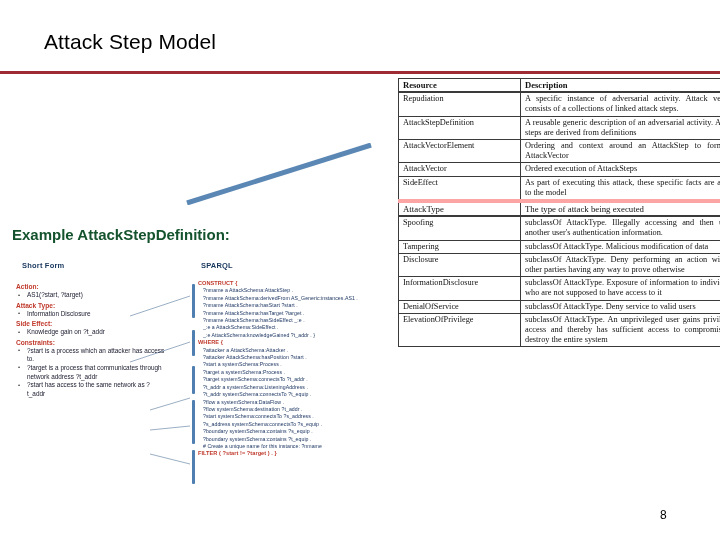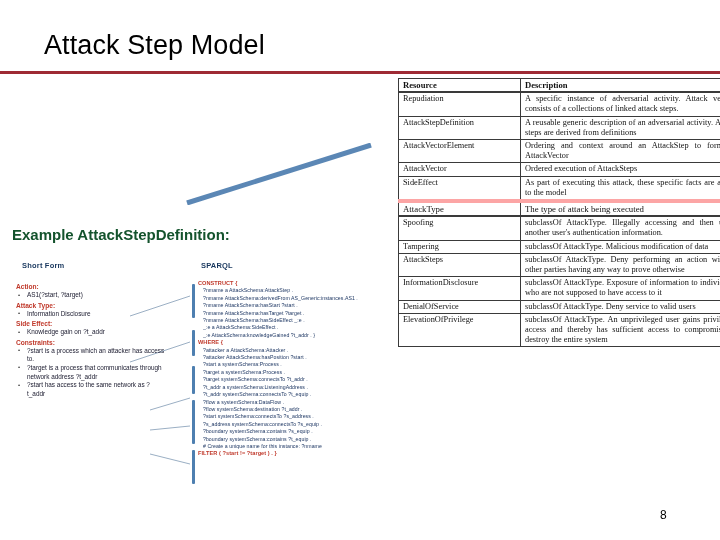--- a/index.html
+++ b/index.html
@@ -14,21 +14,21 @@
     background: #ffffff;
     overflow: hidden;
     font-family: "Liberation Sans", sans-serif;
   }
 
   
   #title {
     position: absolute;
     left: 44px;
     top: 30px;
-    font-size: 27px;
+    font-size: 21px;
     color: #000000;
     letter-spacing: 0.1px;
     white-space: nowrap;
   }
   #title-rule {
     position: absolute;
     left: 0px;
     top: 71px;
     width: 720px;
     height: 3px;
@@ -298,21 +298,21 @@
           </tr>
           <tr>
             <td>Spoofing</td>
             <td class="desc">subclassOf AttackType. Illegally accessing and then using another user's authentication information.</td>
           </tr>
           <tr>
             <td>Tampering</td>
             <td class="desc">subclassOf AttackType. Malicious modification of data</td>
           </tr>
           <tr>
-            <td>AttackSteps</td>
+            <td>Disclosure</td>
             <td class="desc">subclassOf AttackType. Deny performing an action without other parties having any way to prove otherwise</td>
           </tr>
           <tr>
             <td>InformationDisclosure</td>
             <td class="desc">subclassOf AttackType. Exposure of information to individuals who are not supposed to have access to it</td>
           </tr>
           <tr>
             <td>DenialOfService</td>
             <td class="desc">subclassOf AttackType. Deny service to valid users</td>
           </tr>

